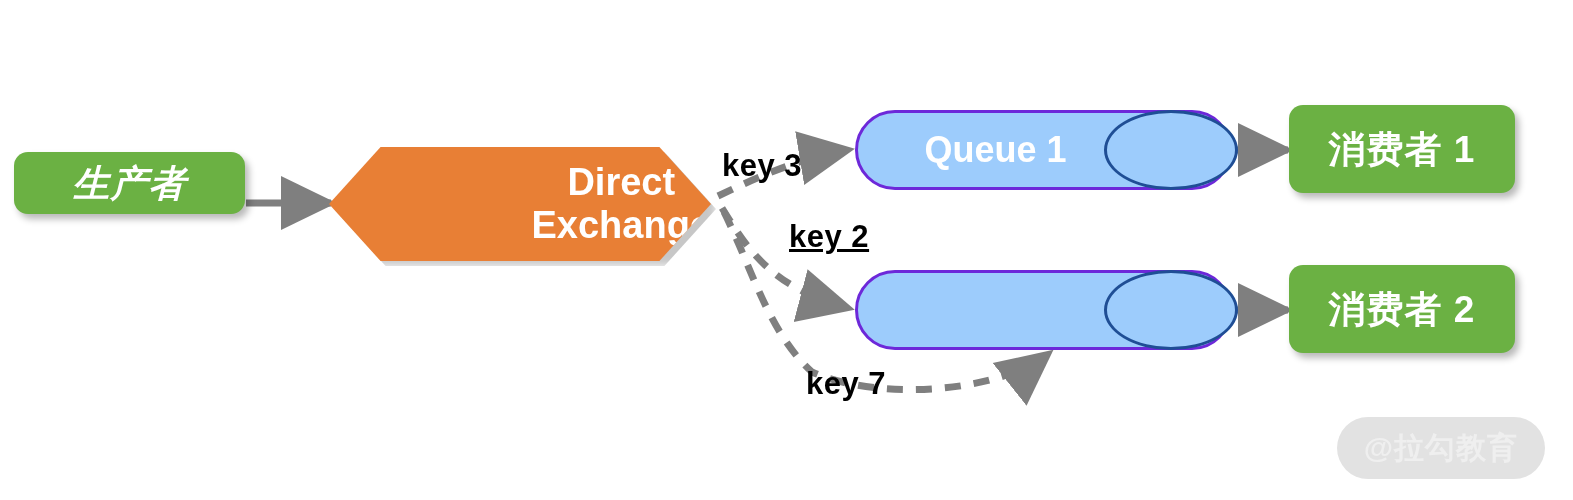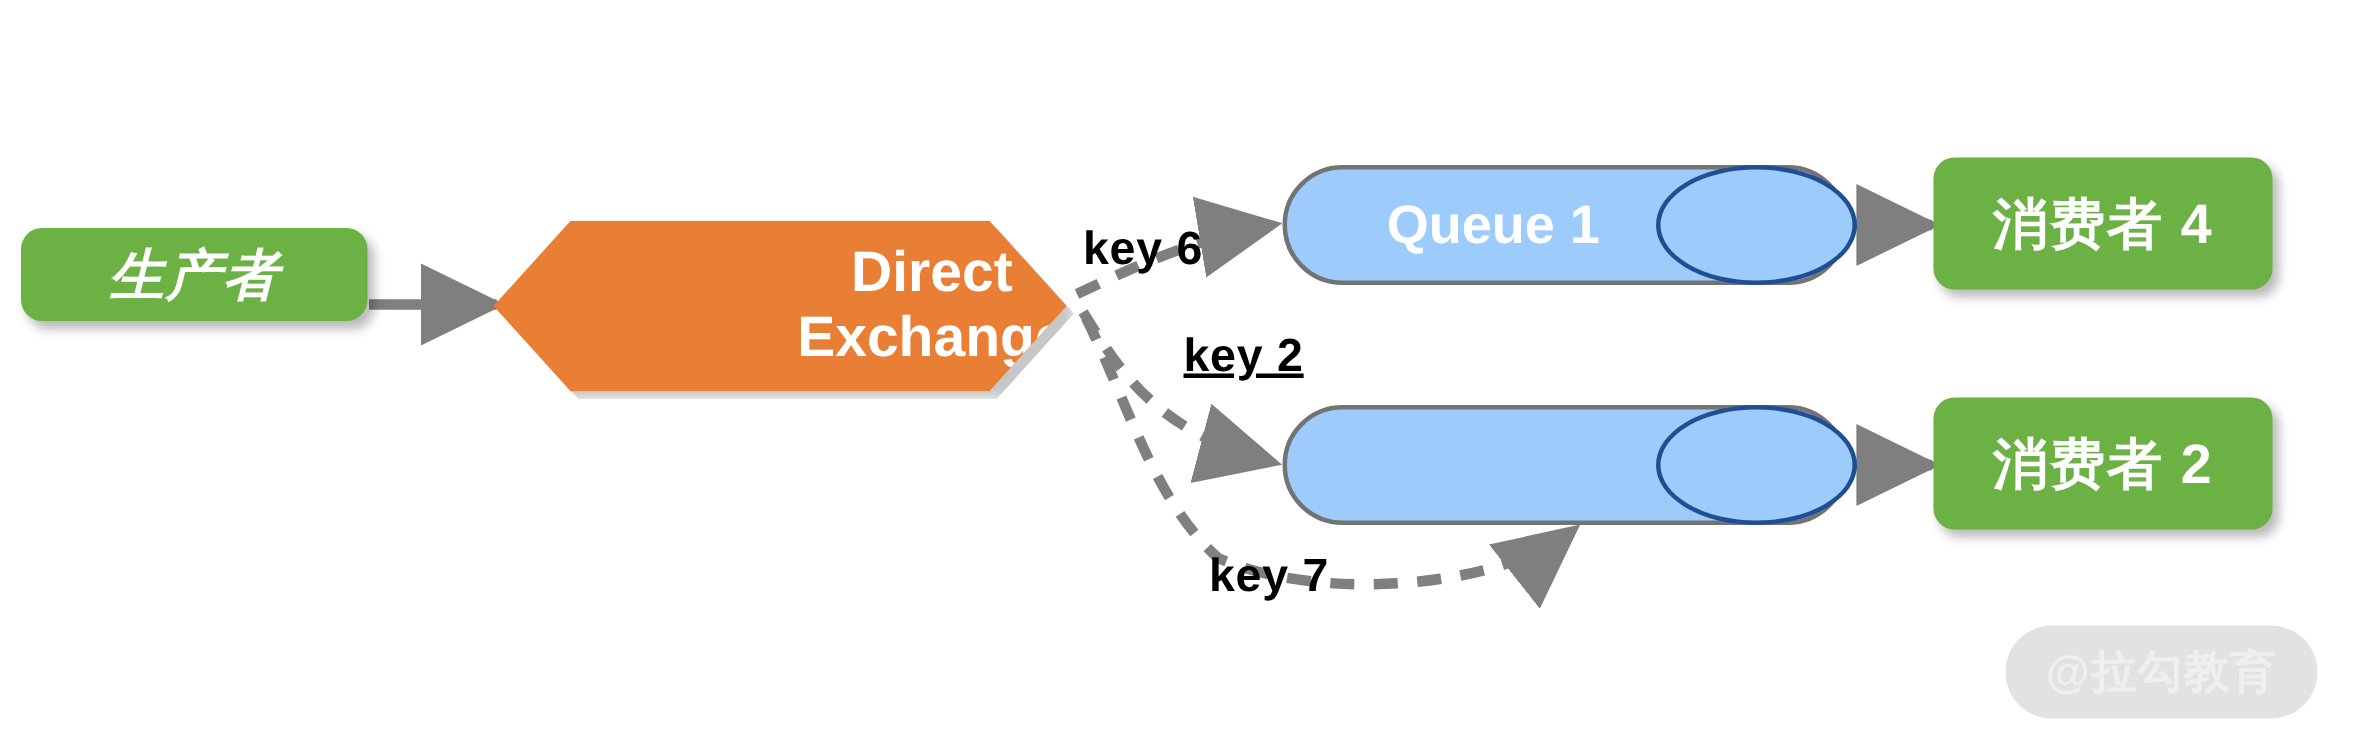--- a/index.html
+++ b/index.html
@@ -59,21 +59,21 @@
     position: absolute;
     background: rgba(0,0,0,0.22);
     -webkit-clip-path: polygon(0% 50%, 13.5% 0%, 86.5% 0%, 100% 50%, 86.5% 100%, 13.5% 100%);
     clip-path: polygon(0% 50%, 13.5% 0%, 86.5% 0%, 100% 50%, 86.5% 100%, 13.5% 100%);
     filter: blur(4px);
   }
 
   
   .queue {
     background: #9DCCFC;
-    border: 3px solid #737373;
+    border: 3px solid #6d28d9;
     border-radius: 999px;
     color: #ffffff;
     font-weight: bold;
   }
   .queue .label {
     font-size: 36px;
     position: relative;
     z-index: 3;
     margin-right: 96px;
     white-space: nowrap;
@@ -169,28 +169,28 @@
   <div class="node queue" style="left:855px; top:110px; width:377px; height:80px;">
     <div class="queue-ellipse" style="left:246px; top:-3px; width:134px; height:80px;"></div>
     <span class="label">Queue 1</span>
   </div>
 
   <div class="node queue" style="left:855px; top:270px; width:377px; height:80px;">
     <div class="queue-ellipse" style="left:246px; top:-3px; width:134px; height:80px;"></div>
   </div>
 
   <div class="node green-box" style="left:1289px; top:105px; width:226px; height:88px;">
-    <span class="label">消费者 4</span>
+    <span class="label">消费者 1</span>
   </div>
 
   <div class="node green-box" style="left:1289px; top:265px; width:226px; height:88px;">
     <span class="label">消费者 2</span>
   </div>
 
-  <div class="key-label" style="left:722px; top:148px;">key 6</div>
+  <div class="key-label" style="left:722px; top:148px;">key 3</div>
 
   <div class="key-label" style="left:789px; top:219px;text-decoration:underline;">key 2</div>
 
   <div class="key-label" style="left:806px; top:366px;">key 7</div>
 
   <div class="watermark">
     <span class="label">@拉勾教育</span>
   </div>
 
 </div>

